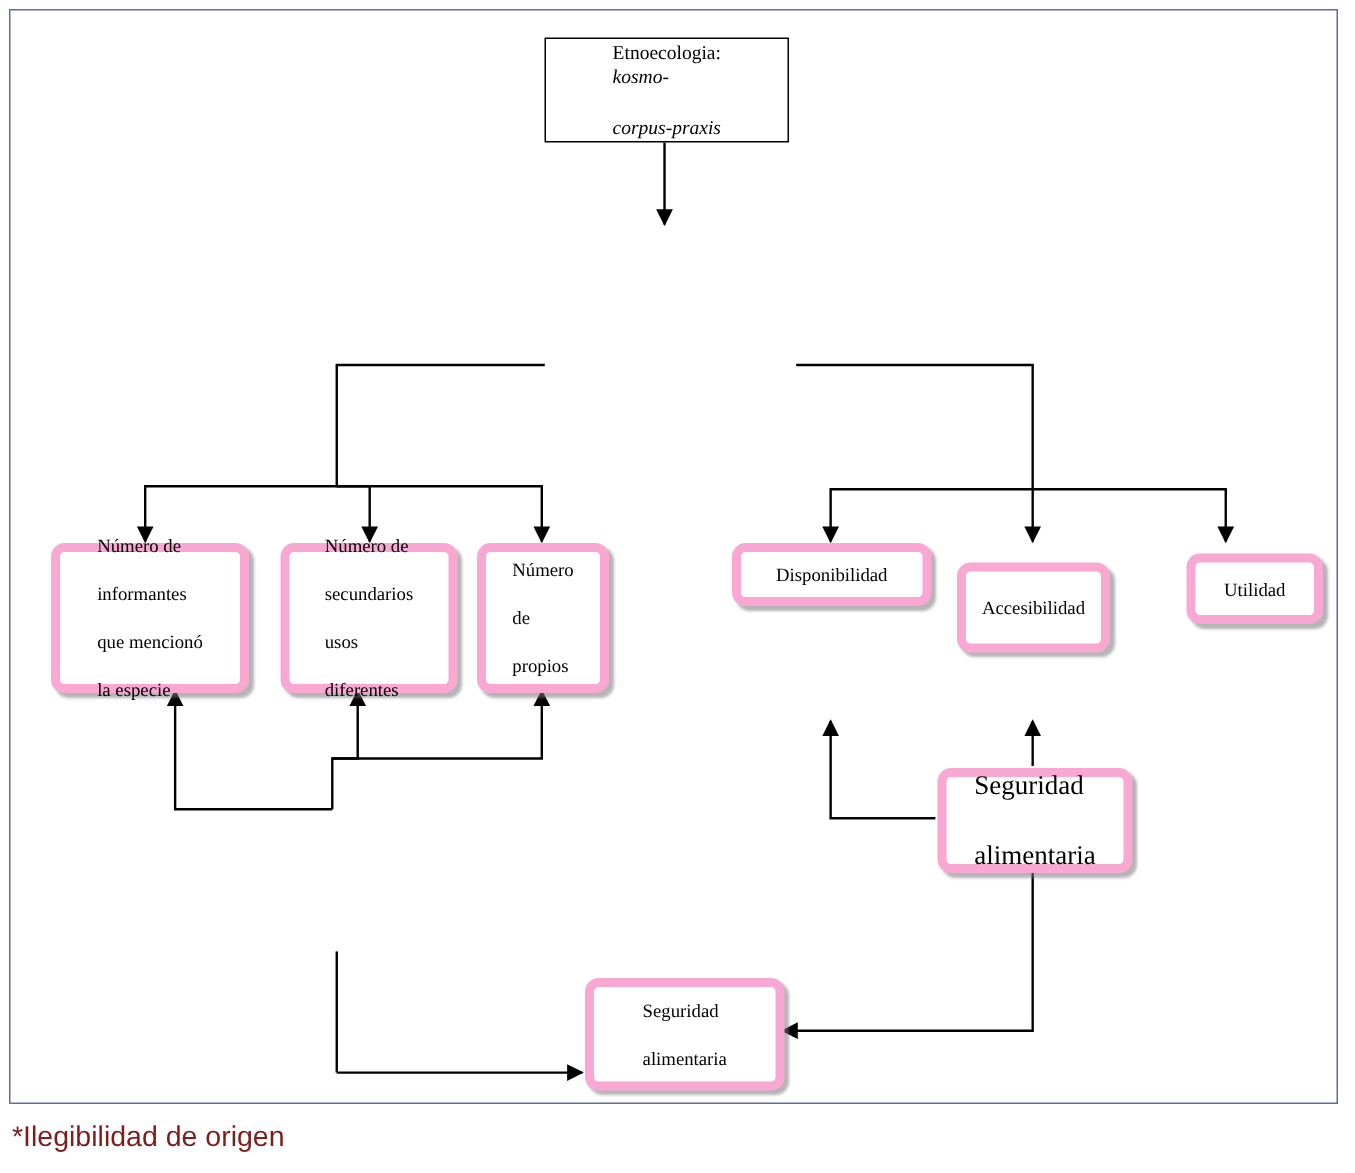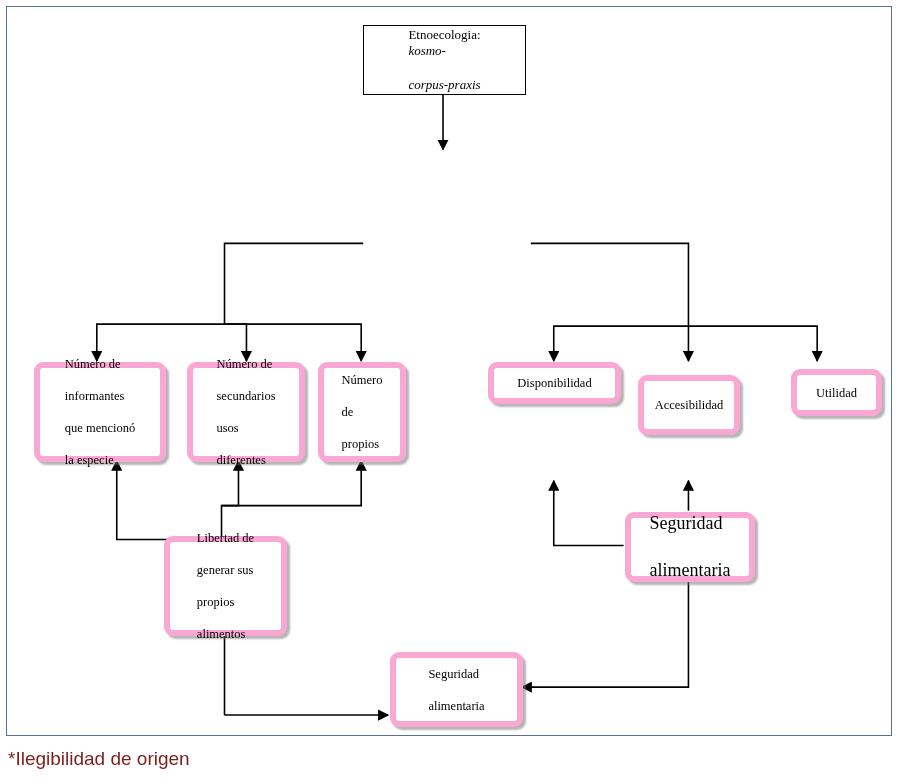--- a/index.html
+++ b/index.html
@@ -144,28 +144,20 @@
   </div>
 
   <div class="node rounded shadow" style="left:631px; top:368px; width:102px; height:60px; font-size:12.5px;">
     <span>Accesibilidad</span>
   </div>
 
   <div class="node rounded shadow" style="left:784px; top:362px; width:91px; height:47px; font-size:12.5px;">
     <span>Utilidad</span>
   </div>
 
-  <div class="node rounded shadow" style="left:157px; top:529px; width:123px; height:100px; font-size:12.5px;">
-    <span>
-      <span>Libertad de</span><br>
-      <span>generar sus</span><br>
-      <span>propios</span><br>
-      <span>alimentos</span>
-    </span>
-  </div>
 
   <div class="node rounded shadow" style="left:618px; top:505px; width:130px; height:70px; font-size:18px;">
     <span>
       <span>Seguridad</span><br>
       <span>alimentaria</span>
     </span>
   </div>
 
   <div class="node rounded shadow" style="left:383px; top:645px; width:133px; height:75px; font-size:12.5px;">
     <span>

